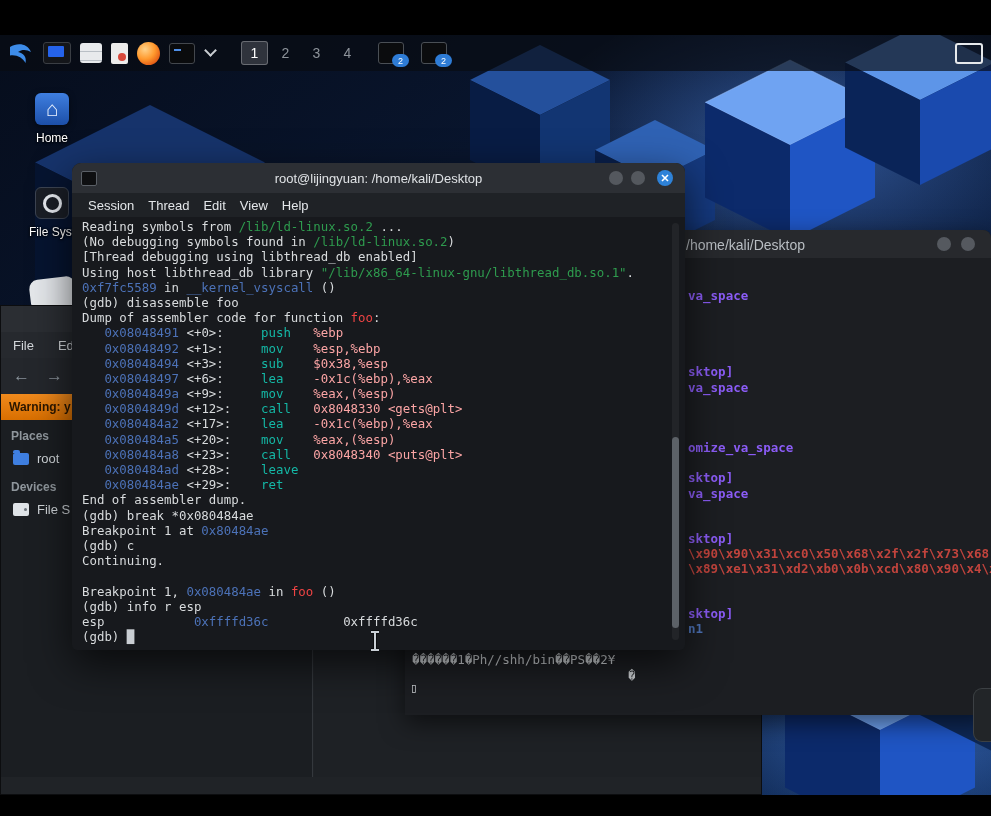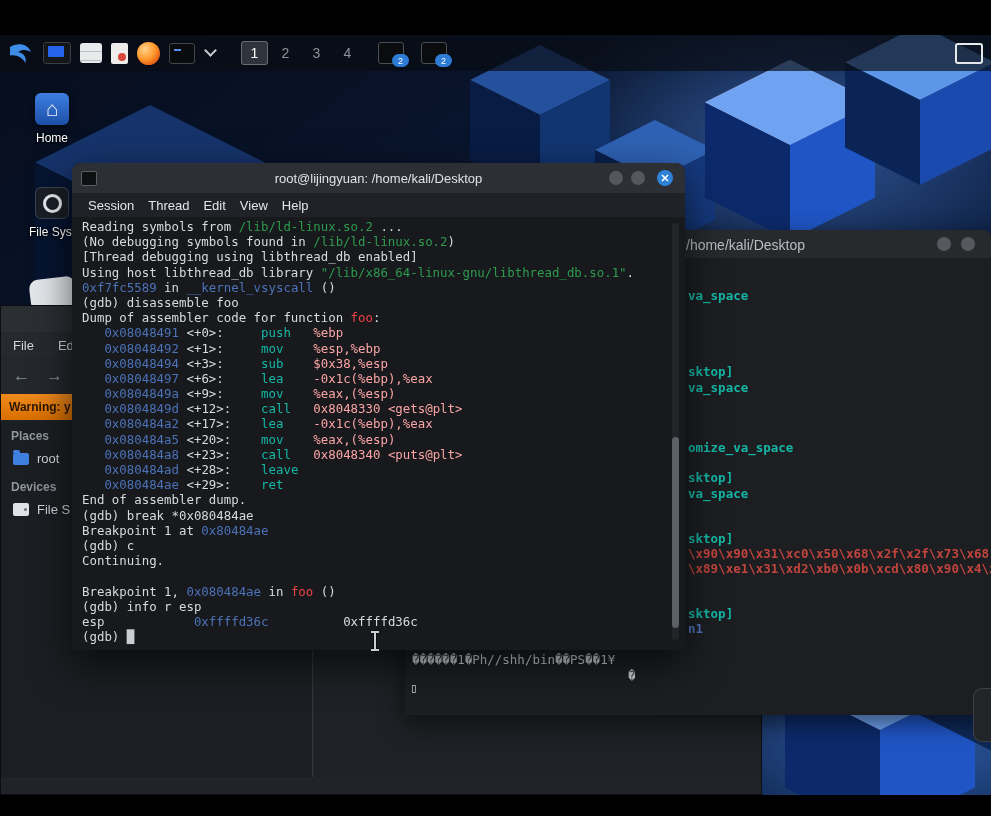--- a/index.html
+++ b/index.html
@@ -74,21 +74,21 @@
   .icon-drive::after{content:"";position:absolute;right:2px;top:5px;width:3px;height:3px;border-radius:50%;background:#6d747b;}
 
   
   .term-back{position:absolute;left:405px;top:195px;width:586px;height:485px;background:#1c1e22;z-index:6;
       border-radius:8px 8px 0 0;box-shadow:0 8px 24px rgba(0,0,0,.55);}
   .tb-titlebar{position:relative;height:28px;background:#27292d;border-radius:8px 8px 0 0;}
   .tb-title{position:absolute;left:281px;top:7px;font-size:14px;color:#b9bec3;text-align:right;}
   .tb-btn{position:absolute;top:7px;width:14px;height:14px;border-radius:50%;background:#55595f;}
   .tb-btn.b1{right:40px;} .tb-btn.b2{right:16px;}
   .tb-content{position:absolute;left:0;top:0;right:0;bottom:0;overflow:hidden;}
-  .bfrag{position:absolute;font:bold 12.5px "DejaVu Sans Mono",monospace;white-space:pre;color:#14b8a6;}
+  .bfrag{position:absolute;font:bold 12.5px "DejaVu Sans Mono",monospace;white-space:pre;color:#8b5cf6;}
   .bfrag.c-def{font-weight:normal;color:#cfd3d6;}
   .bfrag.c-red{color:#c1443d;}
   .bfrag.c-blue{color:#4f76bd;}
   .handle{position:absolute;left:973px;top:653px;width:20px;height:54px;background:#222528;
       border:1px solid #3c4044;border-right:none;border-radius:9px 0 0 9px;z-index:7;box-sizing:border-box;}
 
   
   .term-front{position:absolute;left:72px;top:128px;width:613px;height:487px;background:#17191d;z-index:10;
       border-radius:9px 9px 5px 5px;box-shadow:0 14px 40px rgba(0,0,0,.65);}
   .tf-titlebar{position:relative;height:30px;background:#2c2f34;border-radius:9px 9px 0 0;
@@ -227,21 +227,21 @@
           <div class="bfrag c-bold" style="left: 283px; top: 134px;">sktop]</div>
           <div class="bfrag c-bold" style="left: 283px; top: 150px;">va_space</div>
           <div class="bfrag c-bold" style="left: 283px; top: 210px;">omize_va_space</div>
           <div class="bfrag c-bold" style="left: 283px; top: 240px;">sktop]</div>
           <div class="bfrag c-bold" style="left: 283px; top: 256px;">va_space</div>
           <div class="bfrag c-bold" style="left: 283px; top: 301px;">sktop]</div>
           <div class="bfrag c-red" style="left: 283px; top: 316px;">\x90\x90\x31\xc0\x50\x68\x2f\x2f\x73\x68</div>
           <div class="bfrag c-red" style="left: 283px; top: 331px;">\x89\xe1\x31\xd2\xb0\x0b\xcd\x80\x90\x4\x3</div>
           <div class="bfrag c-bold" style="left: 283px; top: 376px;">sktop]</div>
           <div class="bfrag c-blue" style="left: 283px; top: 391px;">n1</div>
-          <div class="bfrag c-def" style="left: 7px; top: 422px;">������1�Ph//shh/bin��PS��1¥</div>
+          <div class="bfrag c-def" style="left: 7px; top: 422px;">������1�Ph//shh/bin��PS��2¥</div>
           <div class="bfrag c-def" style="left: 223px; top: 438px;">�</div>
           <div class="bfrag c-def" style="left: 5px; top: 450px;">▯</div>
         </div>
     </div>
 
     <div class="handle"></div>
 
     <div class="term-front">
       <div class="tf-titlebar">
         <span class="tf-appicon"></span>

